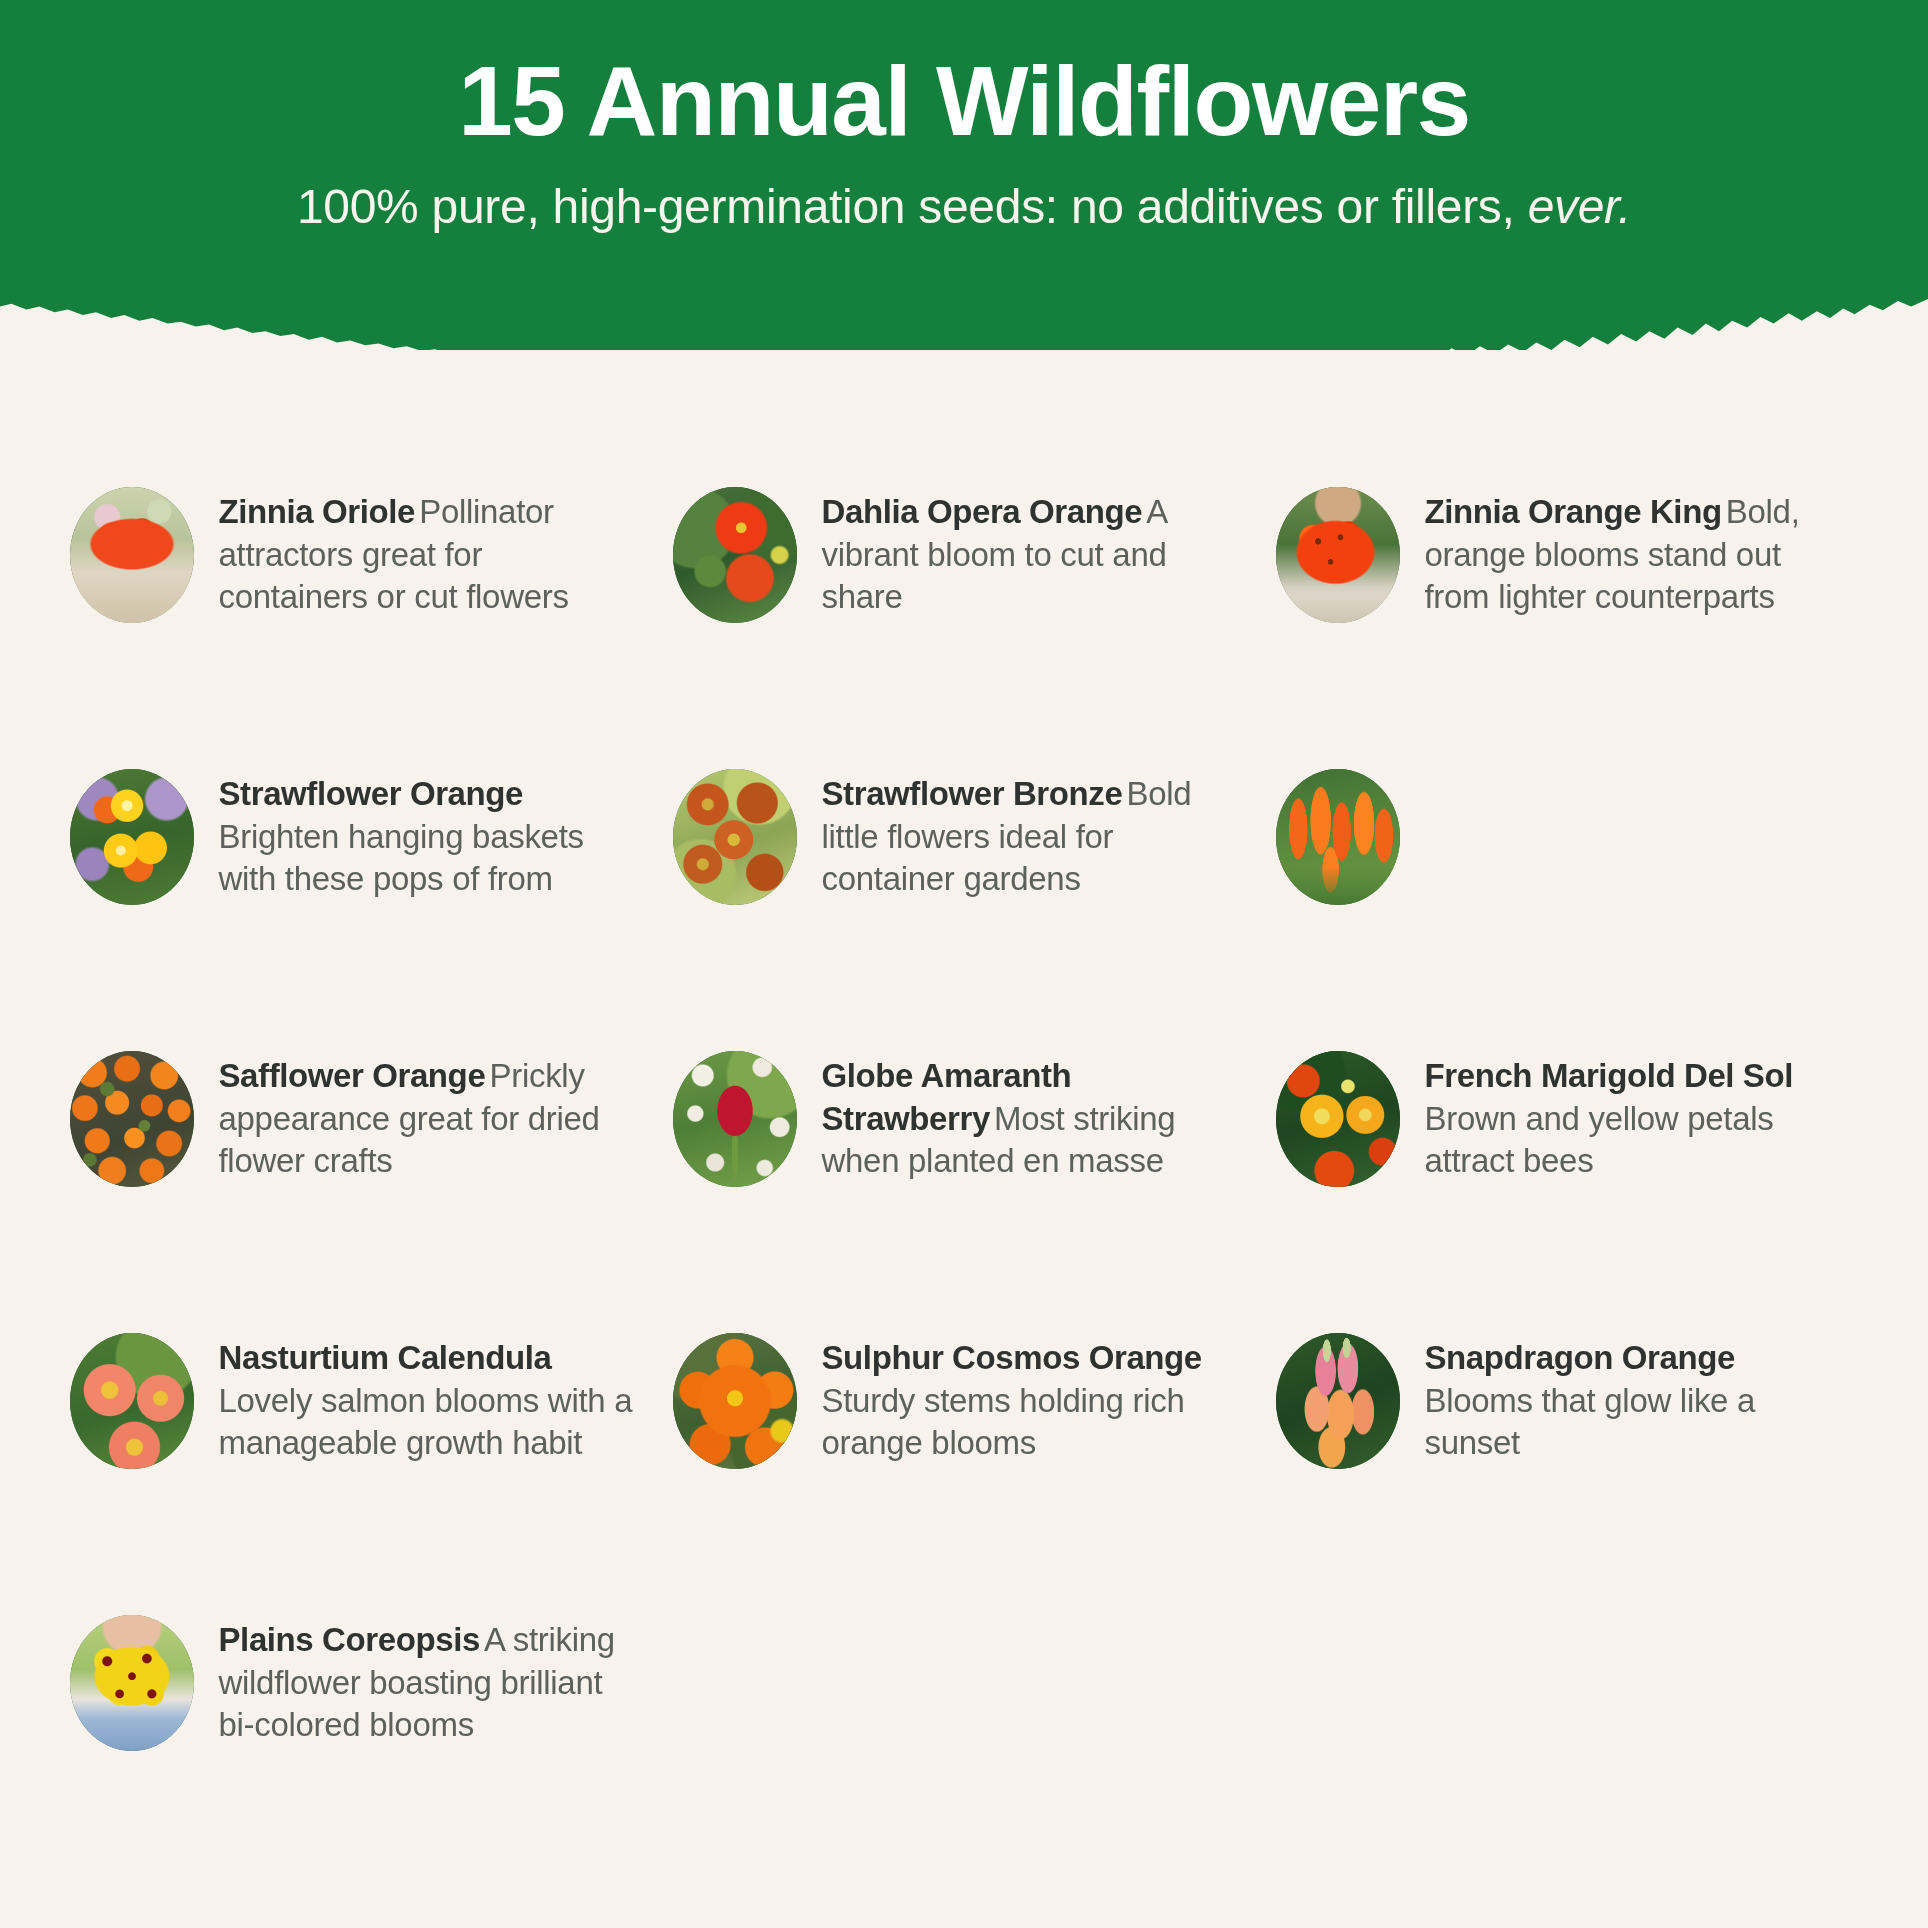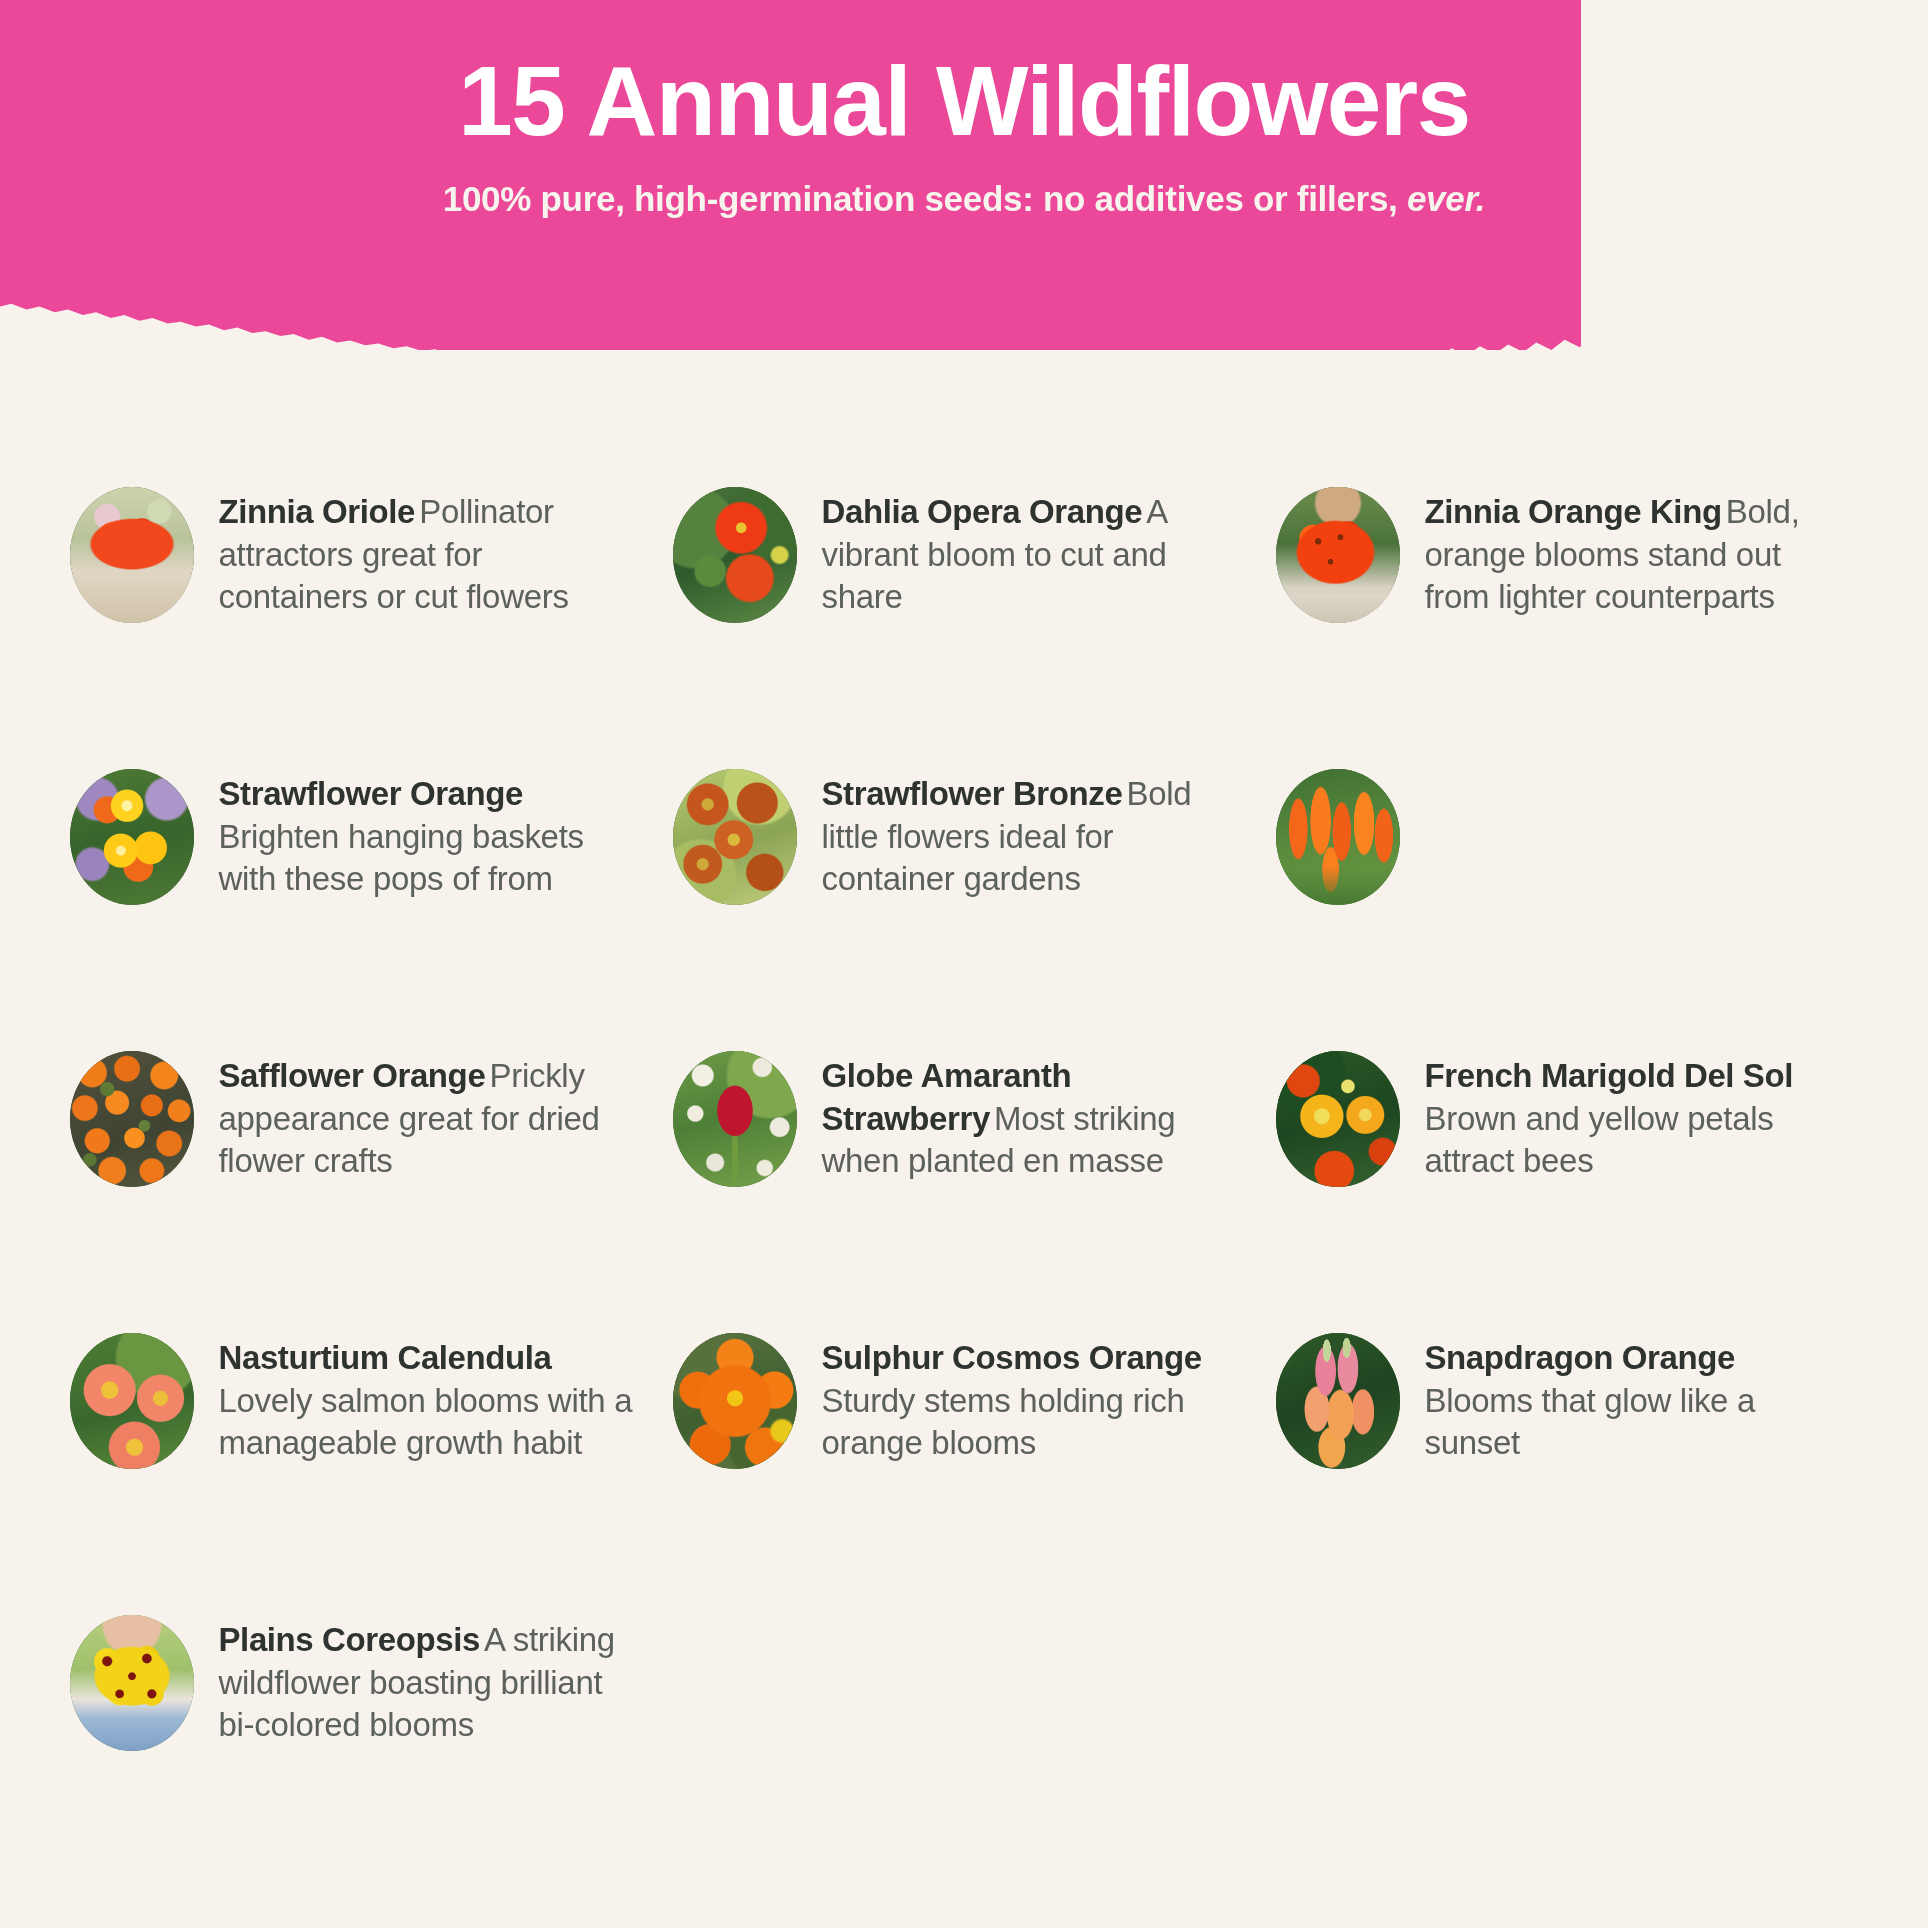--- a/index.html
+++ b/index.html
@@ -14,23 +14,23 @@
   body {
     font-family: "Liberation Sans", sans-serif;
     background: #f7f2ec;
     position: relative;
   }
 
   
   #header-band {
     position: absolute;
     top: 0; left: 0;
-    width: 1581px;
+    width: 1928px;
     height: 350px;
-    background: #ec4899;
+    background: #15803d;
     overflow: visible;
     text-align: right;
   }
 
   #header-inner {
     position: absolute;
     top: 0; left: 0;
     width: 1928px;
     height: 320px;
     display: flex;
@@ -44,22 +44,22 @@
     font-size: 98px;
     font-weight: 700;
     color: #ffffff;
     letter-spacing: -1.4px;
     line-height: 1.08;
     white-space: nowrap;
   }
 
   #page-subtitle {
     margin-top: 24.5px;
-    font-size: 35px;
-    font-weight: 700;
+    font-size: 48px;
+    font-weight: 400;
     color: #f6f4ec;
     letter-spacing: -0.3px;
     white-space: nowrap;
   }
   #page-subtitle .ital { font-style: italic; }
 
   
   #torn-edge {
     position: absolute;
     left: 0;

